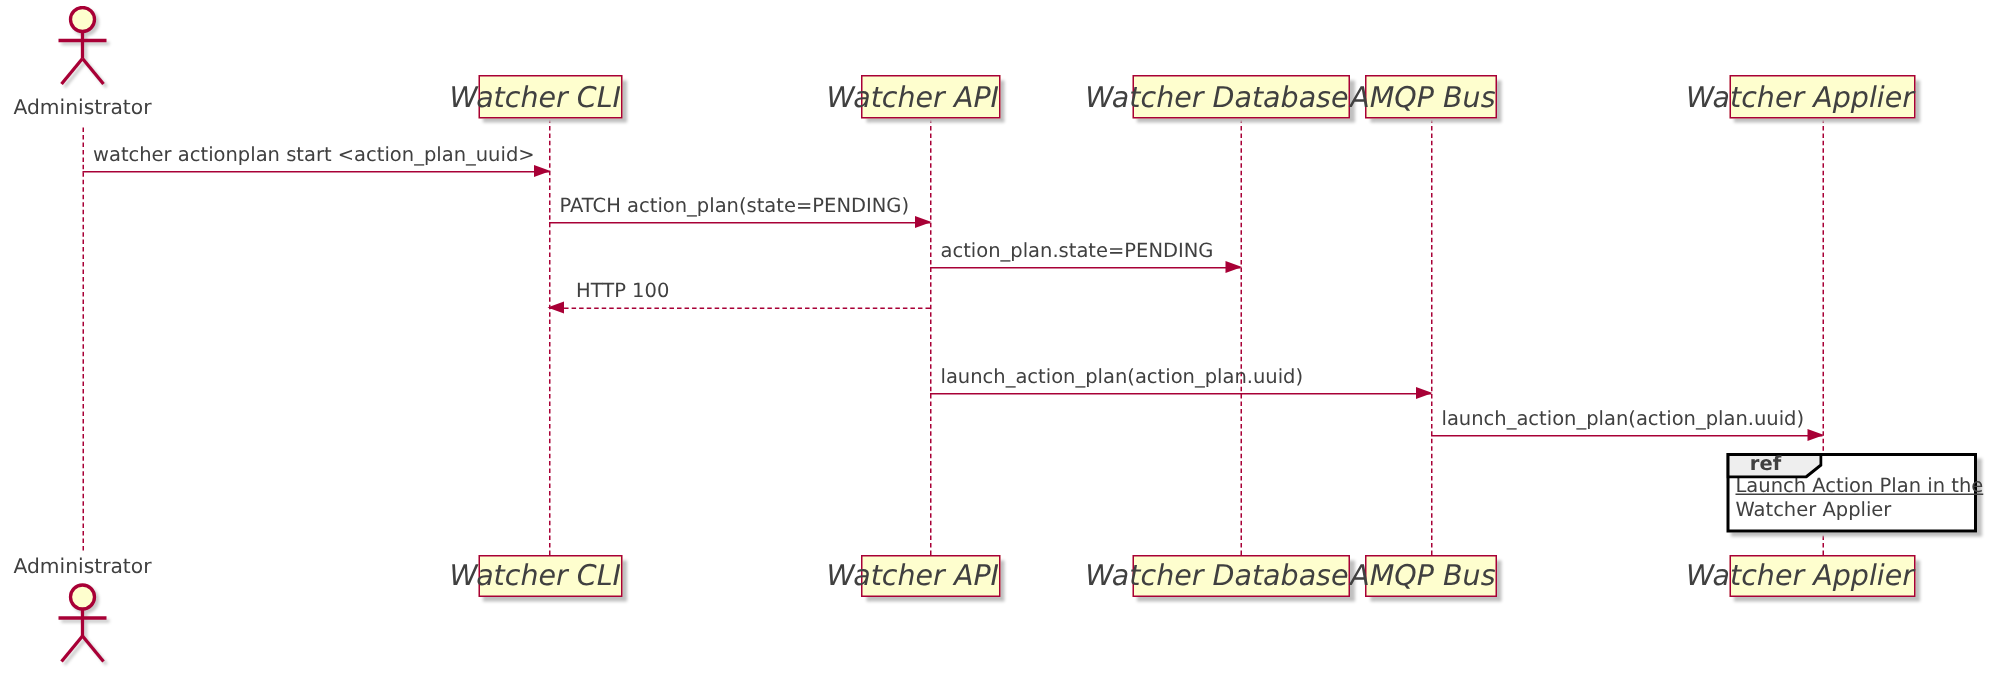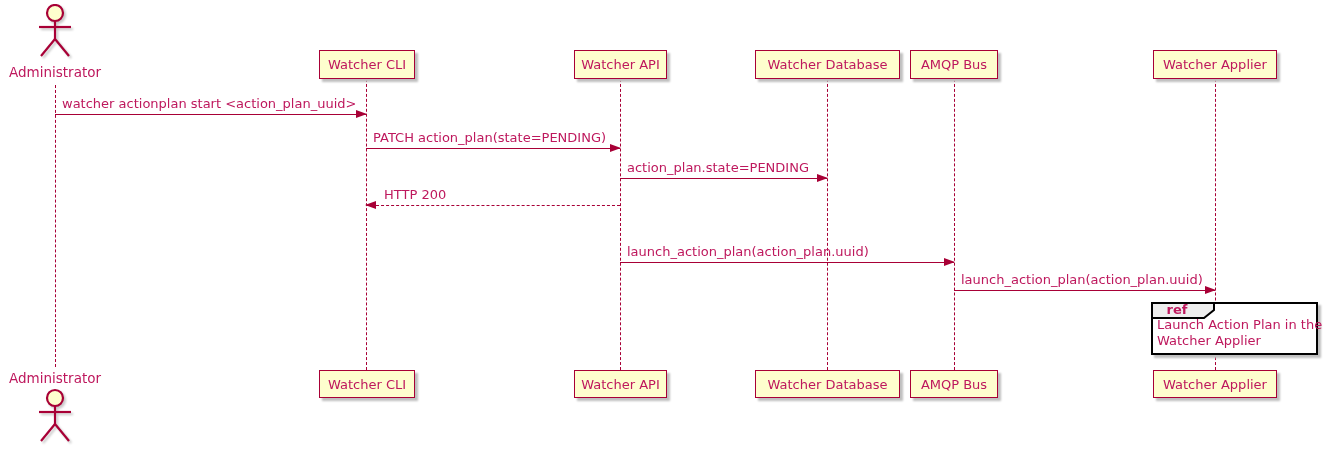--- a/index.html
+++ b/index.html
@@ -1,40 +1,41 @@
 <!DOCTYPE html>
 <html><head>
 <meta charset="utf-8">
 <style>
   html,body { margin:0; padding:0; background:#ffffff; }
   #canvas {
     position:relative;
     width:1330px; height:456px;
     background:#ffffff;
     font-family:"DejaVu Sans","Liberation Sans",sans-serif;
-    color:#be185d;
+    color:#404040;
     overflow:hidden;
   }
   
   .lifeline {
     position:absolute; width:0;
     border-left:1px dashed #A80036;
   }
   
   .participant {
     position:absolute;
     box-sizing:border-box;
     height:29px;
     background:#FEFECE;
     border:1.6px solid #A80036;
     box-shadow:3px 3px 2px #bfbfbf;
-    display:flex; align-items:center; justify-content:center;
-    font-size:13px;
+    display:flex; align-items:center; justify-content:flex-end;
+    font-size:19px;
     white-space:nowrap;
     z-index:3;
+    font-style:italic;
   }
   .participant.bottom { height:28px; }
   
   .actor-label {
     position:absolute;
     width:110px; text-align:center;
     font-size:13.5px;
     z-index:3;
   }
   .actor-figure { position:absolute; z-index:3; filter:drop-shadow(2.5px 2.5px 1px #c9c9c9); }
@@ -139,21 +140,21 @@
   </div>
 
   <div class="msg" style="left:620px; top:160px; width:207px;">
     <span class="msg-label">action_plan.state=PENDING</span>
     <div class="msg-line">
         <div class="head right"></div>
       </div>
   </div>
 
   <div class="msg dashed to-left" style="left:366px; top:187px; width:254px;">
-    <span class="msg-label">HTTP 200</span>
+    <span class="msg-label">HTTP 100</span>
     <div class="msg-line">
         <div class="head left"></div>
       </div>
   </div>
 
 
   <div class="msg" style="left:620px; top:244px; width:334px;">
     <span class="msg-label">launch_action_plan(action_plan.uuid)</span>
     <div class="msg-line">
         <div class="head right"></div>
@@ -168,21 +169,21 @@
   </div>
 
   <div class="ref-box">
     <div class="ref-keyword">
       <svg width="64" height="17" viewBox="0 0 64 17">
         <path d="M1,1 H63 V8 L53,16 H1 Z" fill="#EEEEEE" stroke="#000000" stroke-width="2"></path>
       </svg>
       <span class="kw-text">ref</span>
     </div>
     <div class="ref-body">
-      <span style="display:block;">Launch Action Plan in the</span>
+      <span style="display:block;text-decoration:underline;">Launch Action Plan in the</span>
       <span style="display:block;">Watcher Applier</span>
     </div>
   </div>
 
   <div class="participant bottom" style="left:319px;  top:370px; width:96px;">
       <span>Watcher CLI</span>
     </div>
   <div class="participant bottom" style="left:574px;  top:370px; width:93px;">
       <span>Watcher API</span>
     </div>

